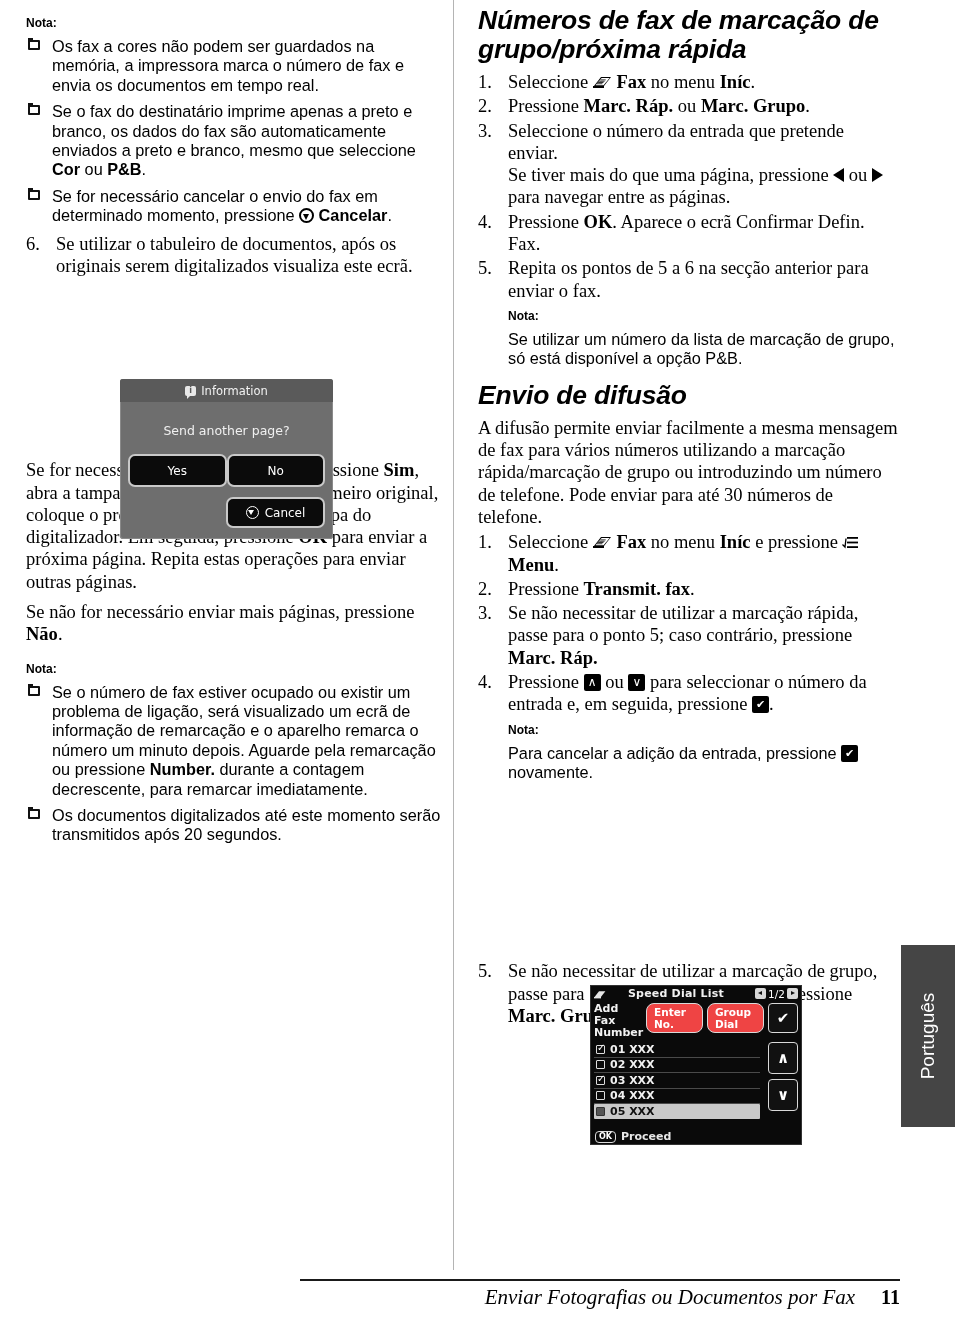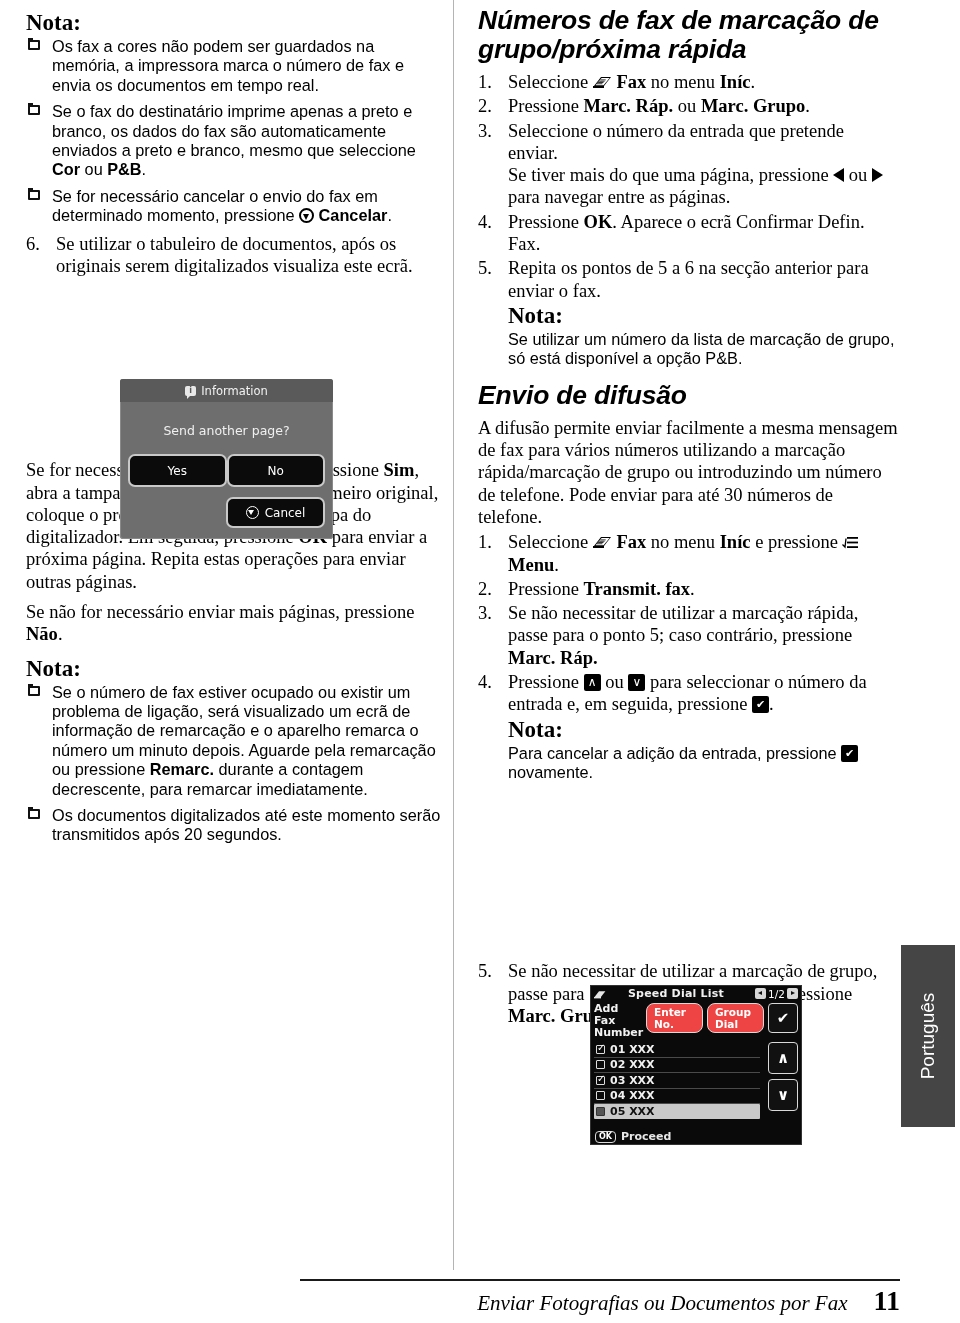--- a/index.html
+++ b/index.html
@@ -12,22 +12,22 @@
   
   .col{position:absolute;top:0;}
   .col-left{left:26px;width:420px;}
   .col-right{left:478px;width:420px;}
   .divider{
     position:absolute;left:453px;top:0px;width:1px;height:1270px;
     background:#b4b4b4;
   }
 
   .nota-head{
-    font-family:Liberation Serif, serif;font-weight:bold;
-    font-size:23px;line-height:22px;margin:12px 0 3px 0;
+    font-family:Liberation Sans, sans-serif;font-weight:bold;
+    font-size:12px;line-height:22px;margin:12px 0 3px 0;
   }
   .nota-body{
     font-family:"Liberation Sans",sans-serif;font-size:16.3px;
     line-height:19.4px;
   }
   .serif-body{
     font-family:"Liberation Serif",serif;font-size:18.5px;line-height:22.3px;
   }
 
   
@@ -206,21 +206,21 @@
   
   .footer-rule{
     position:absolute;left:300px;top:1279px;width:600px;height:2px;
     background:#1a1a1a;
   }
   .footer{
     position:absolute;left:300px;top:1285px;width:600px;
     display:flex;align-items:baseline;justify-content:flex-end;gap:26px;
     font-family:"Liberation Serif",serif;font-style:italic;font-size:21px;
   }
-  .footer .pageno{font-weight:bold;font-style:normal;font-size:28px;}
+  .footer .pageno{font-weight:bold;font-style:normal;font-size:20px;}
 </style>
 </head>
 <body>
 
 <div class="page">
 
   <div class="divider"></div>
 
   <div class="col col-left">
 
@@ -259,21 +259,21 @@
 
     <div class="serif-body" style="margin-top:8px;">
       <span>Se não for necessário enviar mais páginas, pressione </span><b>Não</b><span>.</span>
     </div>
 
     <div style="margin-top:7px;">
       <div class="nota-head">Nota:</div>
       <ul class="bullets nota-body">
         <li>
           <span class="bullet-glyph"></span>
-          <span><span>Se o número de fax estiver ocupado ou existir um problema de ligação, será visualizado um ecrã de informação de remarcação e o aparelho remarca o número um minuto depois. Aguarde pela remarcação ou pressione </span><b>Remarc.</b><span> durante a contagem decrescente, para remarcar imediatamente.</span></span>
+          <span><span>Se o número de fax estiver ocupado ou existir um problema de ligação, será visualizado um ecrã de informação de remarcação e o aparelho remarca o número um minuto depois. Aguarde pela remarcação ou pressione </span><b>Number.</b><span> durante a contagem decrescente, para remarcar imediatamente.</span></span>
         </li>
         <li>
           <span class="bullet-glyph"></span>
           <span>Os documentos digitalizados até este momento serão transmitidos após 20 segundos.</span>
         </li>
       </ul>
     </div>
   </div>
 
   <div class="lcd-dialog">

